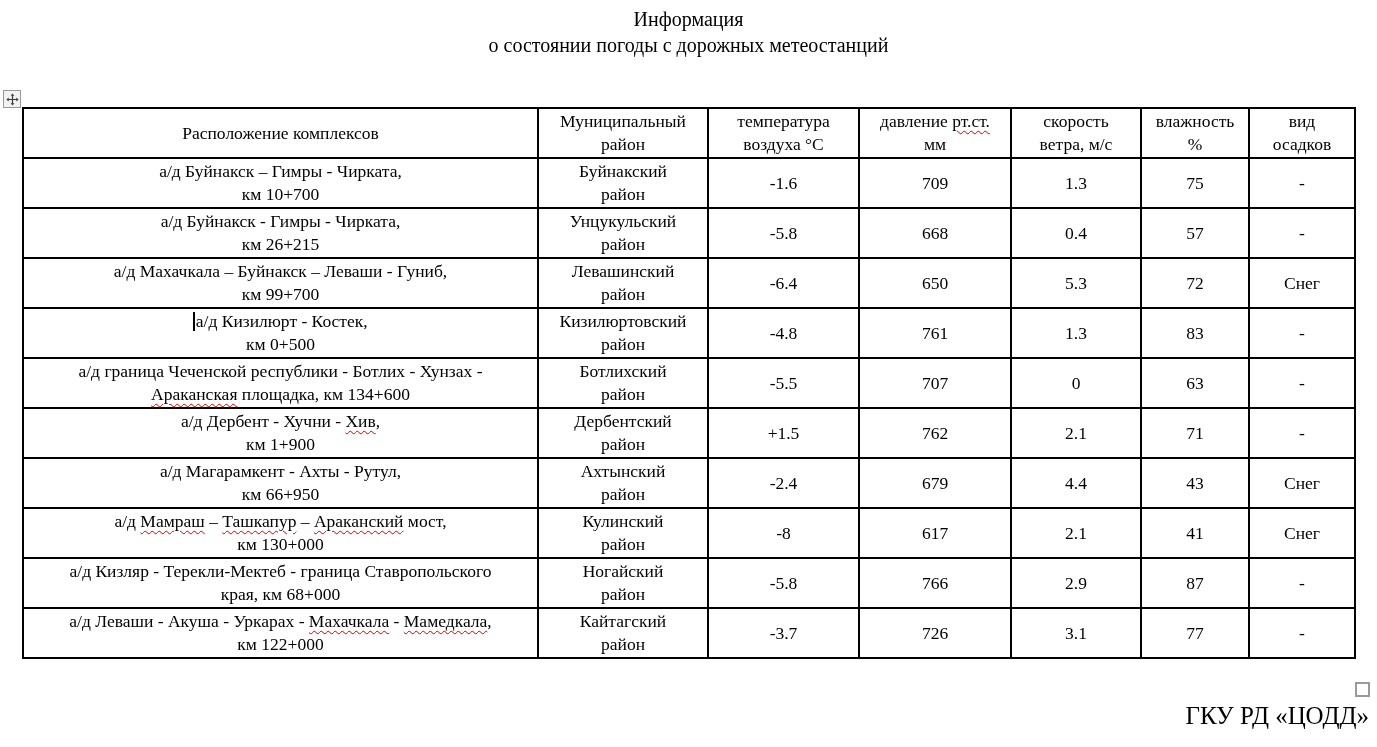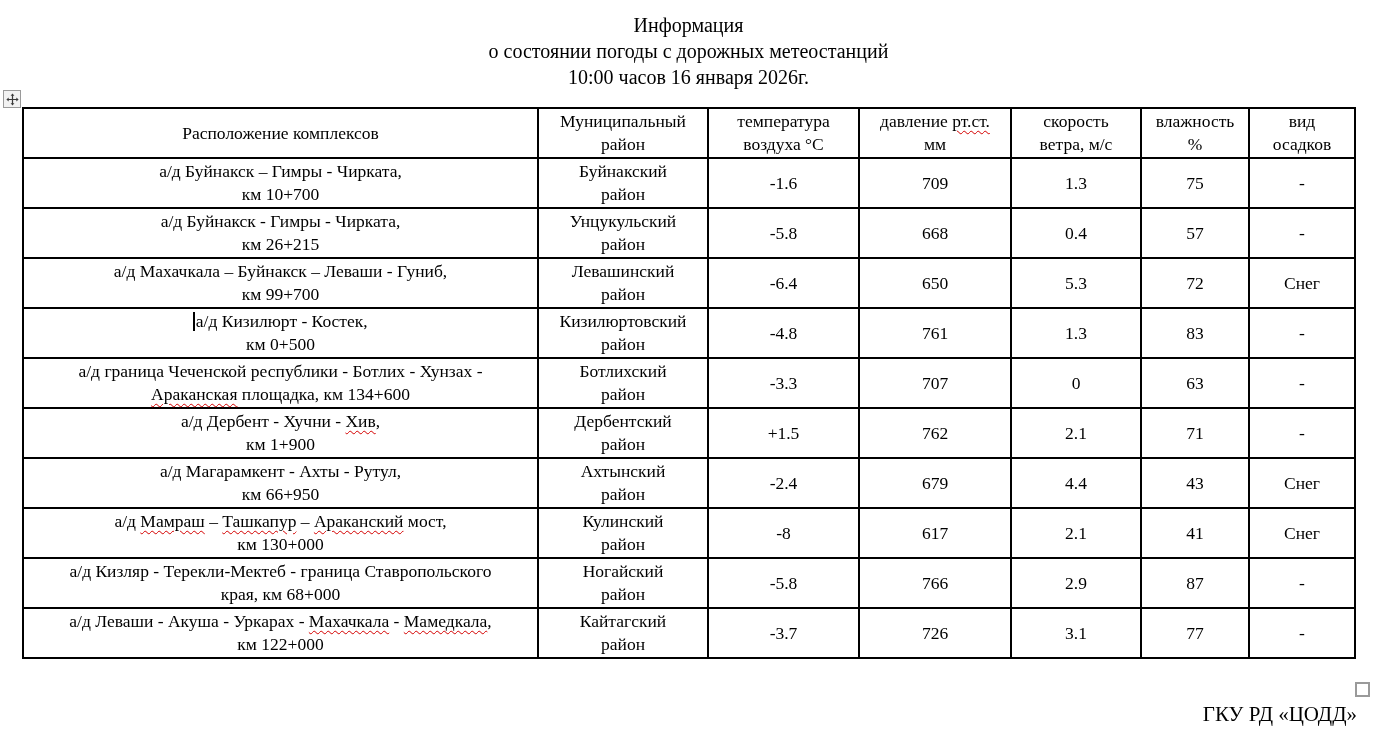--- a/index.html
+++ b/index.html
@@ -3,21 +3,21 @@
 <meta charset="utf-8">
 <style>
   :root { --spell-color:#d40000; --border-color:#000000; }
   * { box-sizing: border-box; }
   html,body { margin:0; padding:0; }
   body {
     width:1377px; height:747px; overflow:hidden; position:relative;
     background:#ffffff; color:#000;
     font-family:"Liberation Serif", serif;
   }
-  .title-block { margin-top:12px; text-align:center; font-size:20px; line-height:26px; }
+  .title-block { margin-top:6px; text-align:center; font-size:20px; line-height:26px; }
   .move-handle {
     position:absolute; left:3px; top:90px; width:18px; height:18px;
     border:1px solid #9a9a9a; background:#f2f2f2;
     display:flex; align-items:center; justify-content:center;
   }
   .resize-handle {
     position:absolute; left:1355px; top:682px; width:15px; height:15px;
     border:2px solid #9a9a9a; background:#fff;
   }
   table.weather {
@@ -36,31 +36,30 @@
     text-decoration-style:wavy;
     text-decoration-color:var(--spell-color);
     text-decoration-thickness:1px;
     text-underline-offset:3px;
   }
   .caret {
     display:inline-block; width:1.5px; height:19px; background:#000;
     vertical-align:text-bottom; margin-right:1px;
   }
   .footer {
-    position:absolute; top:702px; right:20px;
-    font-size:21px;
+    position:absolute; top:702px; right:8px;
+    font-size:25px;
   }
 </style>
 </head>
 <body>
 
 <div class="title-block">
   <div>Информация</div>
   <div>о состоянии погоды с дорожных метеостанций</div>
-  <div>10:00 часов 16 января 2026г.</div>
 </div>
 
 <div class="move-handle">
   <svg width="13" height="13" viewBox="0 0 17 17" aria-hidden="true">
     <path d="M8.5 0.5 L11 3.5 H9.3 V7.7 H13.5 V6 L16.5 8.5 L13.5 11 V9.3 H9.3 V13.5 H11 L8.5 16.5 L6 13.5 H7.7 V9.3 H3.5 V11 L0.5 8.5 L3.5 6 V7.7 H7.7 V3.5 H6 Z" fill="#3a3a3a"></path>
   </svg>
 </div>
 
 <table class="weather">
   <colgroup>
@@ -170,21 +169,21 @@
 
     <tr>
       <td>
         <div><span>а/д граница Чеченской республики - Ботлих - Хунзах -</span></div>
         <div><span class="sp">Араканская</span><span> площадка, км 134+600</span></div>
       </td>
       <td>
         <div>Ботлихский</div>
         <div>район</div>
       </td>
-      <td>-3.3</td>
+      <td>-5.5</td>
       <td>707</td>
       <td>0</td>
       <td>63</td>
       <td>-</td>
     </tr>
 
     <tr>
       <td>
         <div><span>а/д Дербент - Хучни - </span><span class="sp">Хив</span><span>,</span></div>
         <div><span>км 1+900</span></div>

